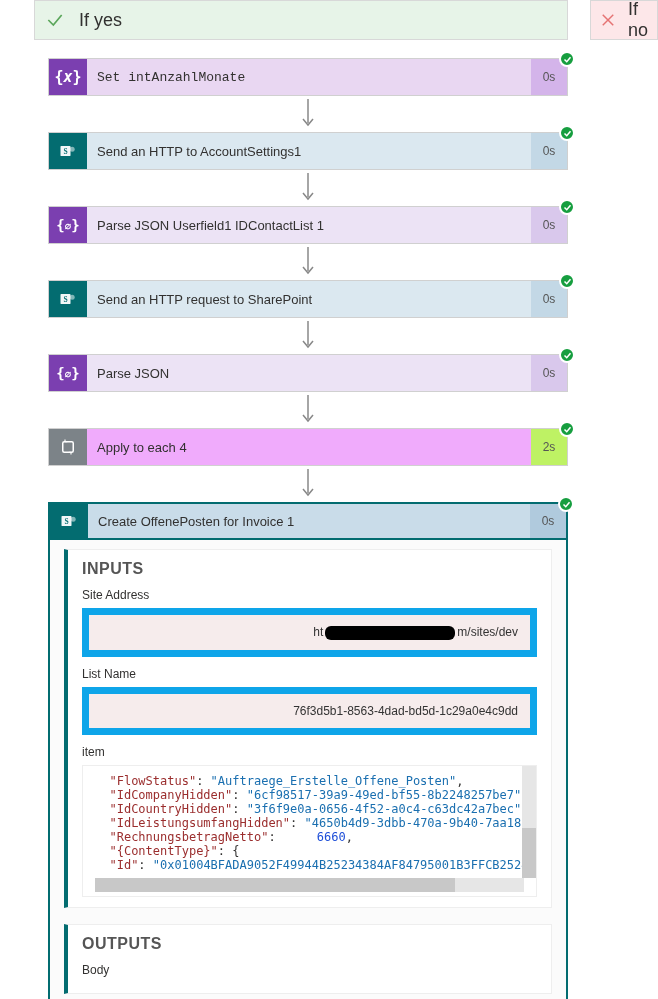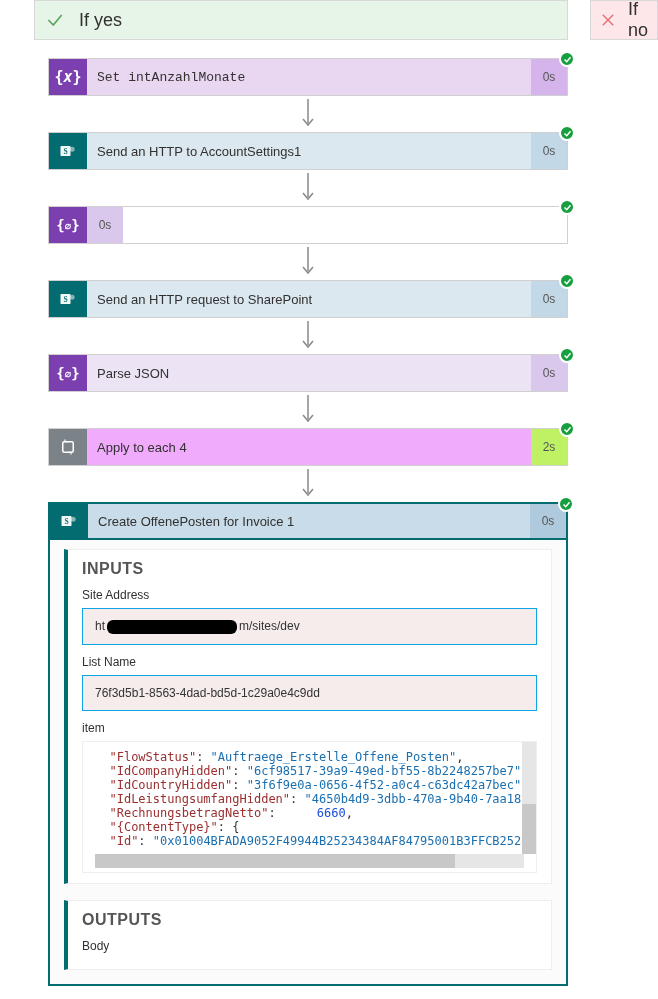--- a/index.html
+++ b/index.html
@@ -65,22 +65,22 @@
       background: #fbfbfb; padding: 10px 14px 14px 14px; margin-top: -1px;
     }
     .section {
       border-left: 4px solid #036c70; background: #fff;
       border-top: 1px solid #eee; border-right: 1px solid #eee; border-bottom: 1px solid #eee;
       padding: 10px 14px; margin-bottom: 16px;
     }
     .section-title { font-size: 16px; font-weight: 600; letter-spacing: .5px; color: #555; margin-bottom: 10px; }
     .field-label { font-size: 12px; font-weight: 400; margin: 10px 0 6px 0; }
     .ro-box {
-      background: #f6ecec; border: 1px solid #0ea5e9; padding: 10px 12px; font-size: 12px; color: #333;
-      white-space: pre; overflow: hidden;
+      background: #f6ecec; border: 7px solid #0ea5e9; padding: 10px 12px; font-size: 12px; color: #333;
+      white-space: pre; overflow: hidden; text-align: right;
     }
     .redact {
       display: inline-block; width: 130px; height: 14px; background: #000;
       vertical-align: middle; border-radius: 6px; margin: 0 2px;
     }
     .json-box {
       background: #fff; border: 1px solid #eee; padding: 8px 12px 4px 12px;
       font-family: Consolas, monospace; font-size: 12px; position: relative;
       overflow-x: auto;
     }
@@ -163,20 +163,21 @@
         <div class="arrow">
           <svg width="20" height="34" viewBox="0 0 20 34">
             <line x1="10" y1="2" x2="10" y2="26" stroke="#888" stroke-width="1.5"></line>
             <polyline points="5,22 10,28 15,22" fill="none" stroke="#888" stroke-width="1.5"></polyline>
           </svg>
         </div>
         <div class="step json">
           <div class="icon">
             <span style="font-family:Consolas,monospace;font-size:14px;">{<span style="font-style:italic;font-size:11px;">∅</span>}</span>
           </div>
+          <div class="title">Parse JSON Userfield1 IDContactList 1</div>
           <div class="dur">0s</div>
           <div class="badge">
             <svg viewBox="0 0 24 24" fill="none" stroke="#fff" stroke-width="4">
               <polyline points="4,12 10,18 20,6"></polyline>
             </svg>
           </div>
         </div>
         <div class="arrow">
           <svg width="20" height="34" viewBox="0 0 20 34">
             <line x1="10" y1="2" x2="10" y2="26" stroke="#888" stroke-width="1.5"></line>

